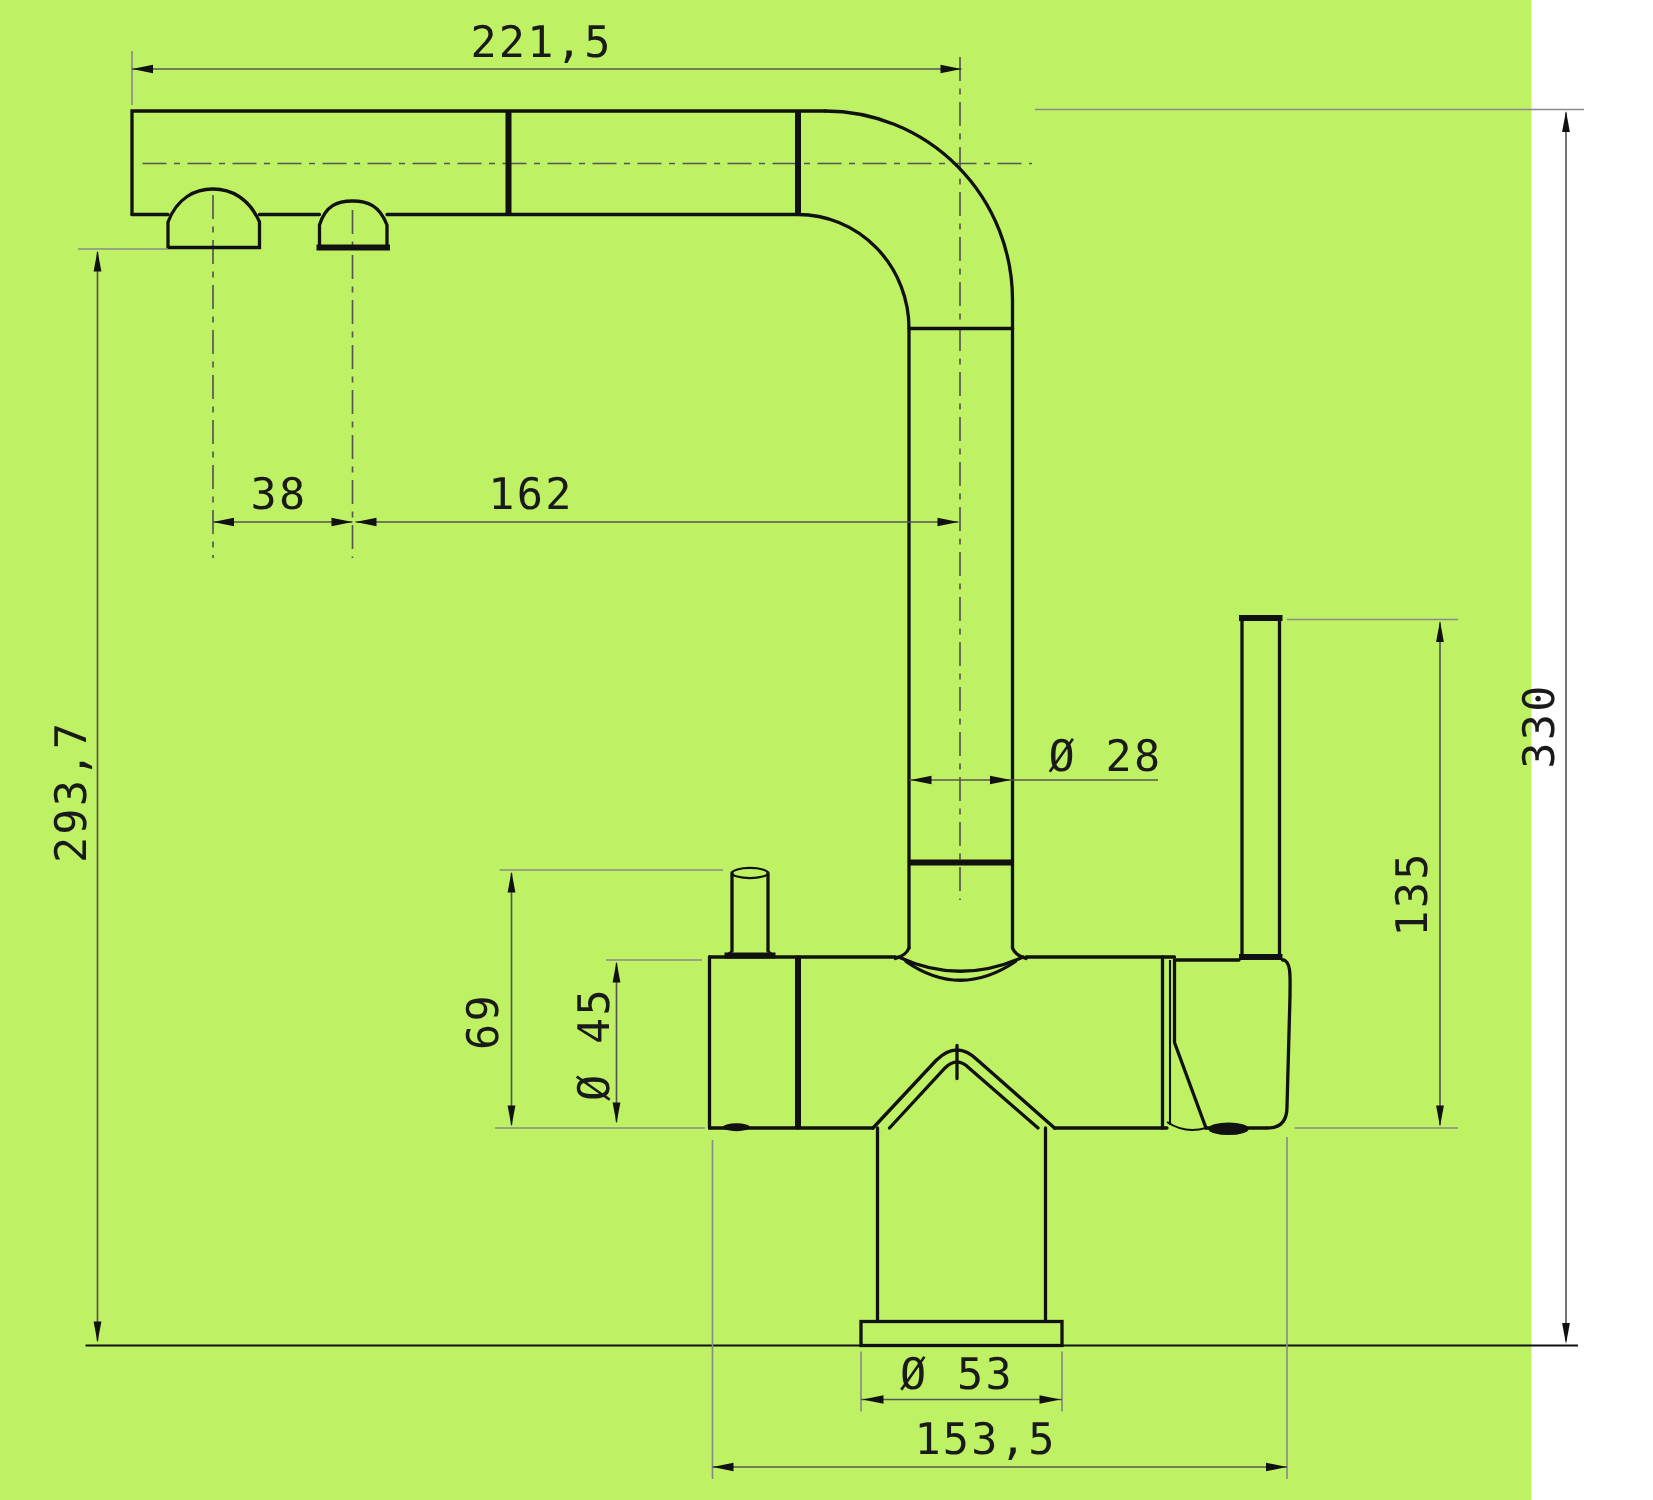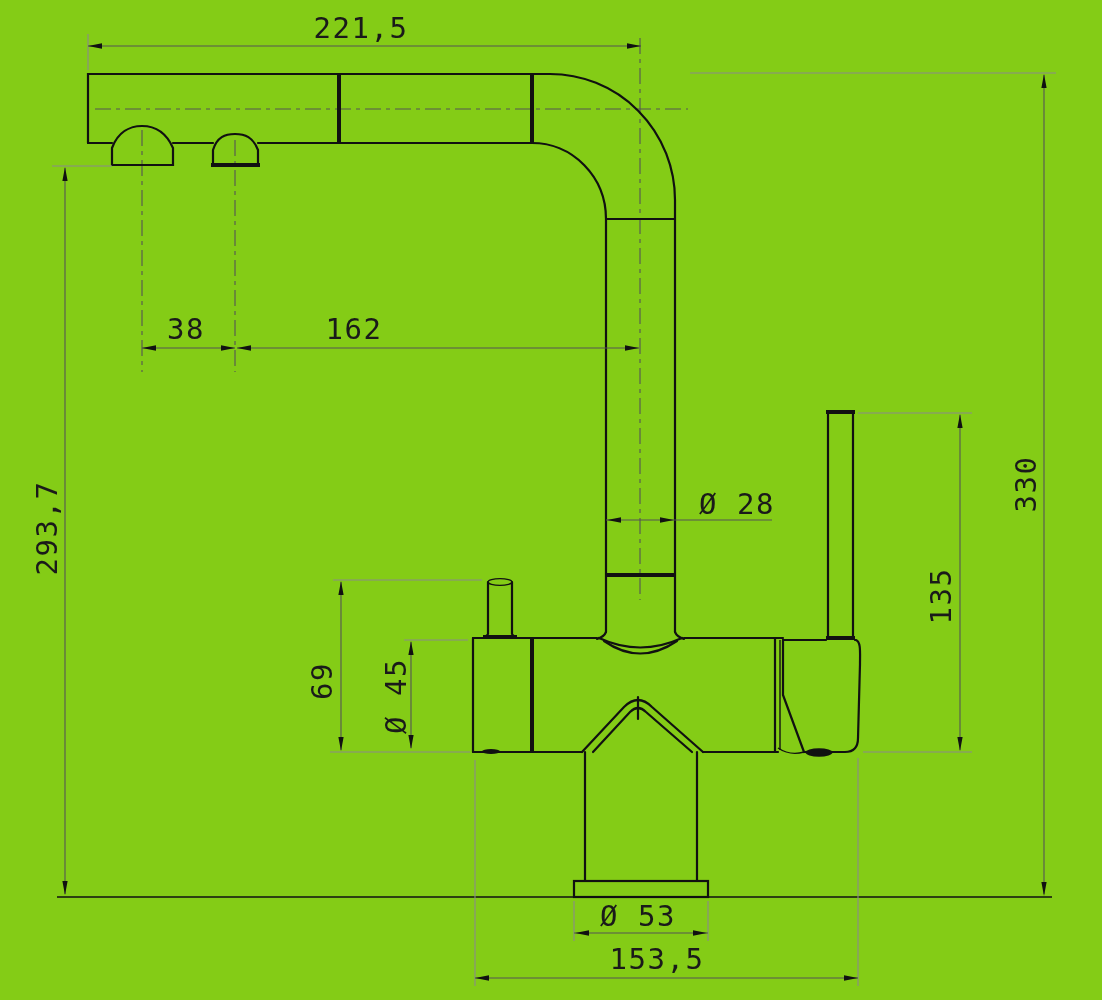--- a/index.html
+++ b/index.html
@@ -1,16 +1,16 @@
 <!DOCTYPE html>
 <html><head>
 <meta charset="utf-8">
 <style>
   html,body{margin:0;padding:0;background:#ffffff;}
-  .stage{width:1102px;height:1000px;position:relative;background:#84cc16;}
+  .stage{width:1021px;height:1000px;position:relative;background:#bef264;}
   svg{display:block;}
   text{font-family:"DejaVu Sans Mono","Liberation Mono",monospace;fill:#1a1a1a;}
   .dimtxt{font-size:29px;letter-spacing:1.5px;}
   .obj{stroke:#111;stroke-width:2.2;fill:none;stroke-linecap:round;}
   .objthick{stroke:#111;stroke-width:4;fill:none;stroke-linecap:butt;}
   .thin{stroke:#111;stroke-width:1.4;fill:none;}
   .ext{stroke:#8a8a8a;stroke-width:1.1;fill:none;}
   .dim{stroke:#555;stroke-width:1.1;fill:none;}
   .cl{stroke:#555;stroke-width:1.1;fill:none;stroke-dasharray:16 5 4 5;}
   .ah{fill:#111;stroke:none;}

